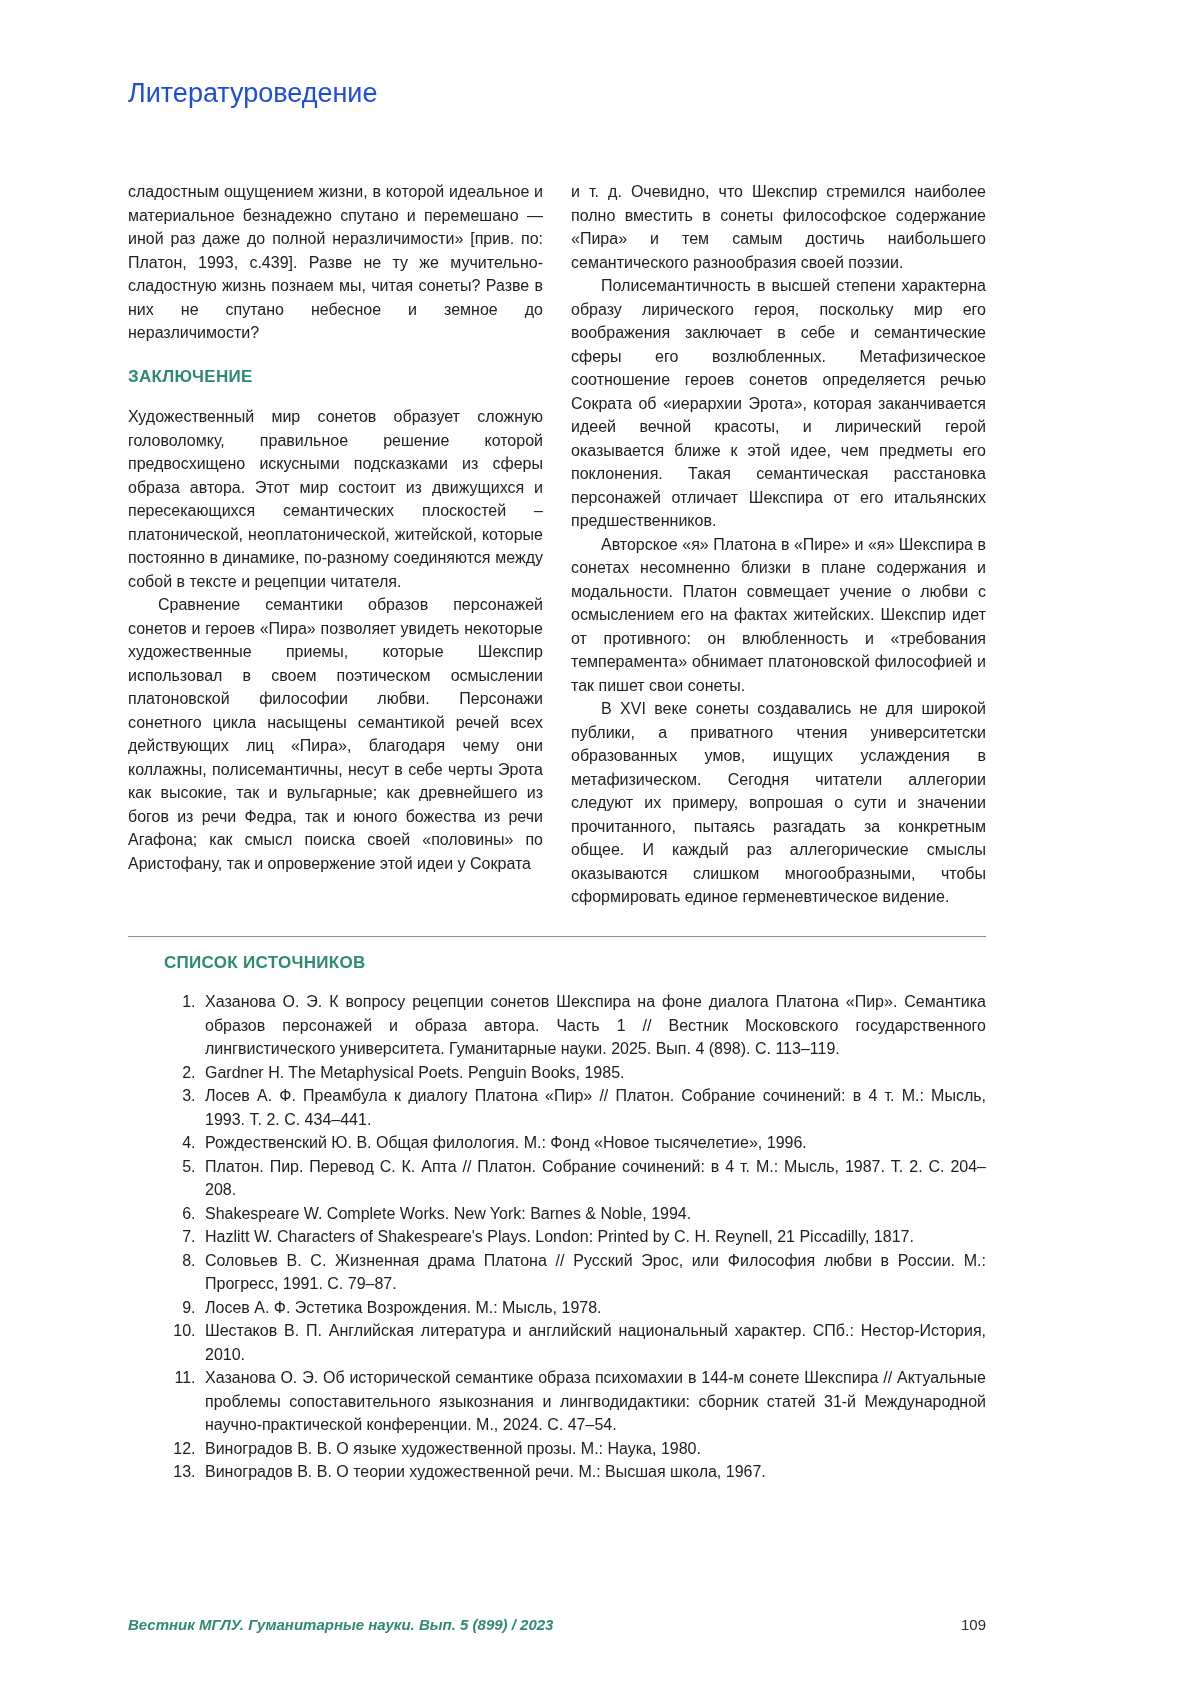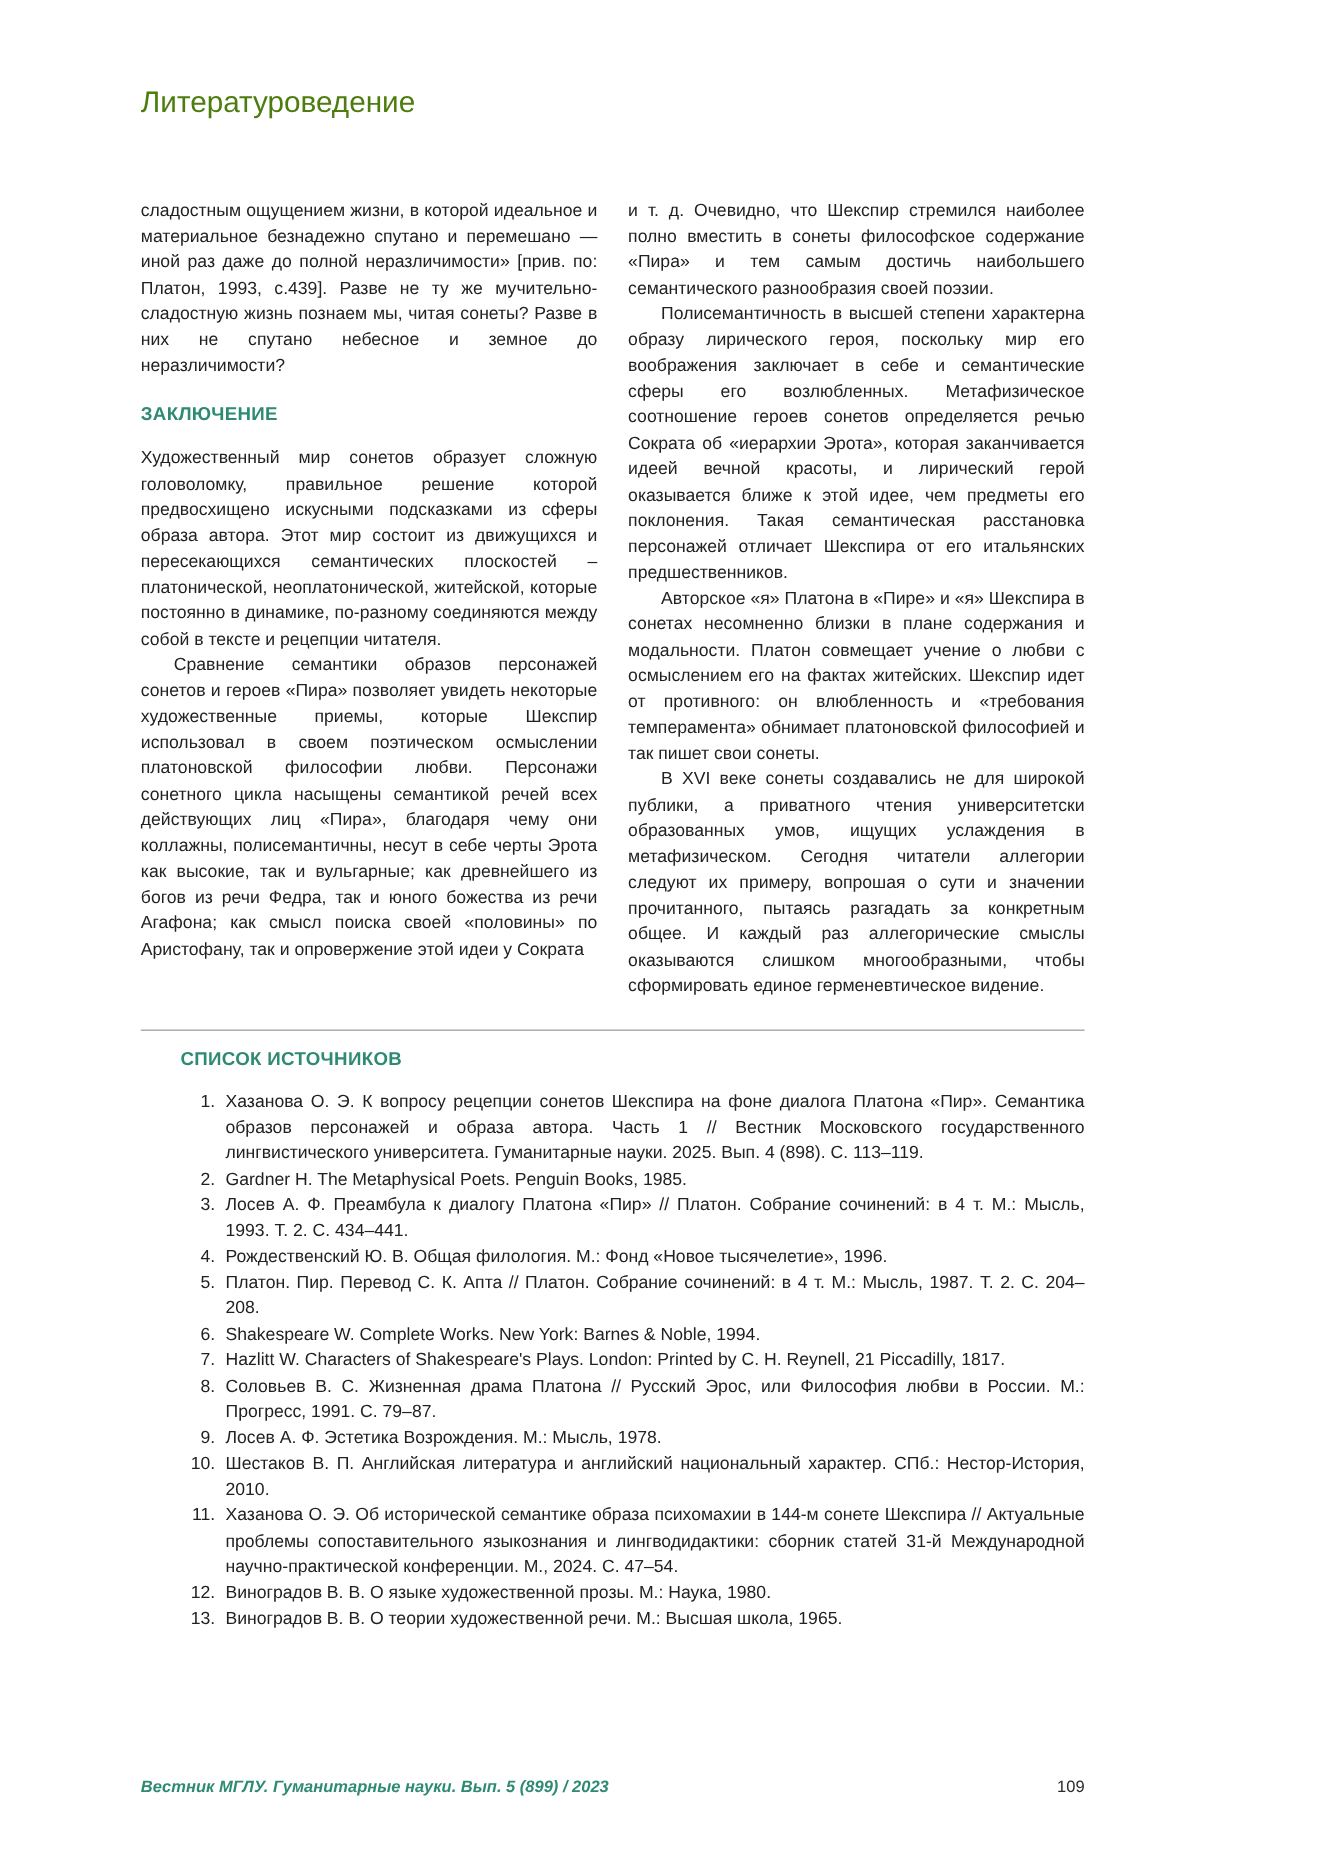--- a/index.html
+++ b/index.html
@@ -18,21 +18,21 @@
     inset: 0;
     background: #ffffff;
     overflow: hidden;
   }
   .section-label {
     position: absolute;
     left: 128px;
     top: 78px;
     font-size: 27px;
     font-weight: 400;
-    color: #4d7c0f;
+    color: #1d4ed8;
   }
   .columns {
     position: absolute;
     left: 128px;
     top: 180px;
     width: 858px;
     display: flex;
     gap: 28px;
   }
   .col {
@@ -137,21 +137,21 @@
       <li class="ref">Лосев А. Ф. Преамбула к диалогу Платона «Пир» // Платон. Собрание сочинений: в 4 т. М.: Мысль, 1993. Т. 2. С. 434–441.</li>
       <li class="ref">Рождественский Ю. В. Общая филология. М.: Фонд «Новое тысячелетие», 1996.</li>
       <li class="ref">Платон. Пир. Перевод С. К. Апта // Платон. Собрание сочинений: в 4 т. М.: Мысль, 1987. Т. 2. С. 204–208.</li>
       <li class="ref">Shakespeare W. Complete Works. New York: Barnes &amp; Noble, 1994.</li>
       <li class="ref">Hazlitt W. Characters of Shakespeare's Plays. London: Printed by C. H. Reynell, 21 Piccadilly, 1817.</li>
       <li class="ref">Соловьев В. С. Жизненная драма Платона // Русский Эрос, или Философия любви в России. М.: Прогресс, 1991. С. 79–87.</li>
       <li class="ref">Лосев А. Ф. Эстетика Возрождения. М.: Мысль, 1978.</li>
       <li class="ref">Шестаков В. П. Английская литература и английский национальный характер. СПб.: Нестор-История, 2010.</li>
       <li class="ref">Хазанова О. Э. Об исторической семантике образа психомахии в 144-м сонете Шекспира // Актуальные проблемы сопоставительного языкознания и лингводидактики: сборник статей 31-й Международной научно-практической конференции. М., 2024. С. 47–54.</li>
       <li class="ref">Виноградов В. В. О языке художественной прозы. М.: Наука, 1980.</li>
-      <li class="ref">Виноградов В. В. О теории художественной речи. М.: Высшая школа, 1965.</li>
+      <li class="ref">Виноградов В. В. О теории художественной речи. М.: Высшая школа, 1967.</li>
     </ol>
   </div>
 
   <div class="footer">
     <span class="journal-line">Вестник МГЛУ. Гуманитарные науки. Вып. 5 (899) / 2023</span>
     <span class="page-number">109</span>
   </div>
 
 </div>
 

